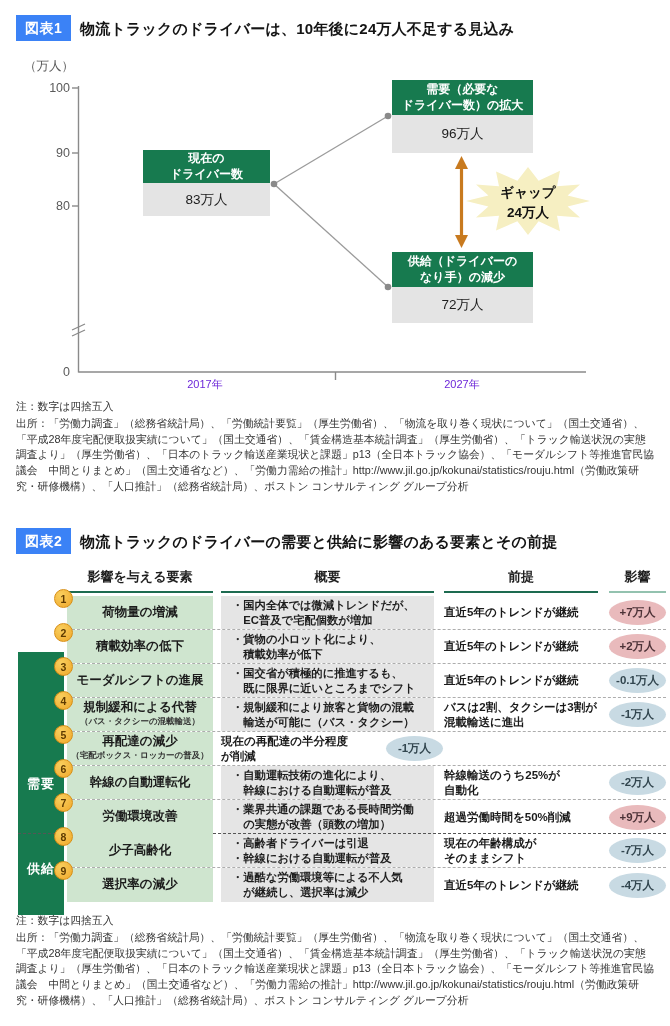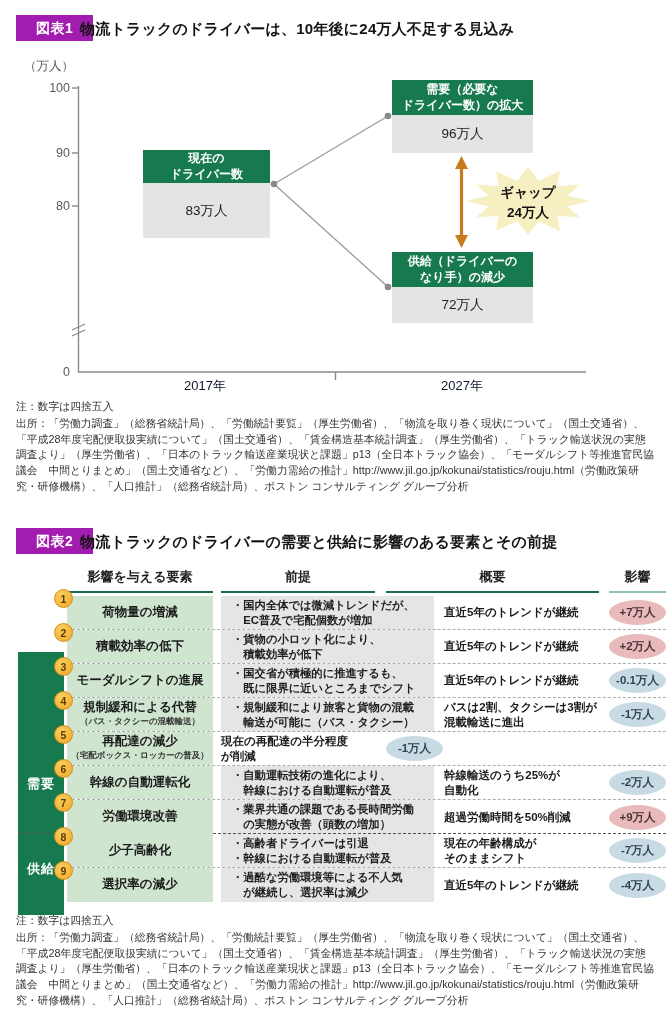--- a/index.html
+++ b/index.html
@@ -1,29 +1,29 @@
 <!DOCTYPE html>
 <html><head>
 <meta charset="utf-8">
 <style>
   html,body{margin:0;padding:0;}
   body{
     width:670px;height:1026px;background:#ffffff;position:relative;overflow:hidden;
     font-family:"Liberation Sans","DejaVu Sans",sans-serif;color:#222;
   }
-  .fig-badge{position:absolute;background:#a21caf;color:#fff;font-weight:bold;
-    font-size:14px;line-height:1;padding:6px 20px;letter-spacing:.5px;}
+  .fig-badge{position:absolute;background:#3b82f6;color:#fff;font-weight:bold;
+    font-size:14px;line-height:1;padding:6px 9px;letter-spacing:.5px;}
   .fig-title{position:absolute;font-size:15px;font-weight:bold;color:#141414;letter-spacing:.2px;}
 
   
   .chart{position:absolute;left:0;top:0;width:670px;height:515px;}
   .chart-svg{position:absolute;left:0;top:0;}
   .ylabel{position:absolute;left:24px;top:58px;font-size:12.5px;color:#5a5a5a;}
   .ytick{position:absolute;left:26px;width:44px;text-align:right;font-size:12.5px;color:#5a5a5a;line-height:16px;}
-  .xlabel{position:absolute;width:90px;text-align:center;font-size:13px;color:#0f172a;}
+  .xlabel{position:absolute;width:90px;text-align:center;font-size:11px;color:#6d28d9;}
   .node{position:absolute;text-align:center;}
   .node-head{background:#177A4F;color:#fff;font-size:12px;font-weight:bold;line-height:1.3;
     display:flex;align-items:center;justify-content:center;white-space:pre-line;}
   .node-value{background:#e4e4e4;font-size:13.5px;font-weight:normal;color:#1c1c1c;
     display:flex;align-items:center;justify-content:center;}
   .gap-text{position:absolute;left:478px;top:183px;width:100px;text-align:center;
     font-weight:bold;font-size:13.5px;line-height:1.5;color:#111;white-space:pre-line;}
 
   .notes{position:absolute;left:16px;width:640px;font-size:10.8px;line-height:1.46;color:#333;}
   .notes .src{margin-top:1px;}
@@ -109,21 +109,21 @@
   <div class="ytick" style="top:145px;">90</div>
   <div class="ytick" style="top:198px;">80</div>
   <div class="ytick" style="top:364px;">0</div>
 
   <div class="xlabel" style="left:160px;top:377px;">2017年</div>
   <div class="xlabel" style="left:417px;top:377px;">2027年</div>
 
   <div class="node" style="left:143px;top:150px;width:127px;">
     <div class="node-head" style="height:33px;">現在の
 ドライバー数</div>
-    <div class="node-value" style="height:55px;">83万人</div>
+    <div class="node-value" style="height:33px;">83万人</div>
   </div>
   <div class="node" style="left:392px;top:80px;width:141px;">
     <div class="node-head" style="height:35px;">需要（必要な
 ドライバー数）の拡大</div>
     <div class="node-value" style="height:38px;">96万人</div>
   </div>
   <div class="node" style="left:392px;top:252px;width:141px;border-radius:30px;">
     <div class="node-head" style="height:35px;">供給（ドライバーの
 なり手）の減少</div>
     <div class="node-value" style="height:36px;">72万人</div>
@@ -137,22 +137,22 @@
   <div>注：数字は四捨五入</div>
   <div class="src">出所：「労働力調査」（総務省統計局）、「労働統計要覧」（厚生労働省）、「物流を取り巻く現状について」（国土交通省）、「平成28年度宅配便取扱実績について」（国土交通省）、「賃金構造基本統計調査」（厚生労働省）、「トラック輸送状況の実態調査より」（厚生労働省）、「日本のトラック輸送産業現状と課題」p13（全日本トラック協会）、「モーダルシフト等推進官民協議会　中間とりまとめ」（国土交通省など）、「労働力需給の推計」http://www.jil.go.jp/kokunai/statistics/rouju.html（労働政策研究・研修機構）、「人口推計」（総務省統計局）、ボストン コンサルティング グループ分析</div>
 </div>
 
 <div class="fig-badge" style="left:16px;top:528px;">図表2</div>
 <div class="fig-title" style="left:80px;top:533px;">物流トラックのドライバーの需要と供給に影響のある要素とその前提</div>
 
 <div class="table">
   <div class="thead">
     <div class="th c-factor">影響を与える要素</div>
+    <div class="th c-overview">概要</div>
     <div class="th c-premise">前提</div>
-    <div class="th c-overview">概要</div>
     <div class="th c-impact">影響</div>
   </div>
 
   <div class="tbody">
     <div class="group g1">需要</div>
     <div class="group g2">供給</div>
     <div class="group-divider"></div>
 
     <div class="trow sep">
       <div class="cell-factor">

